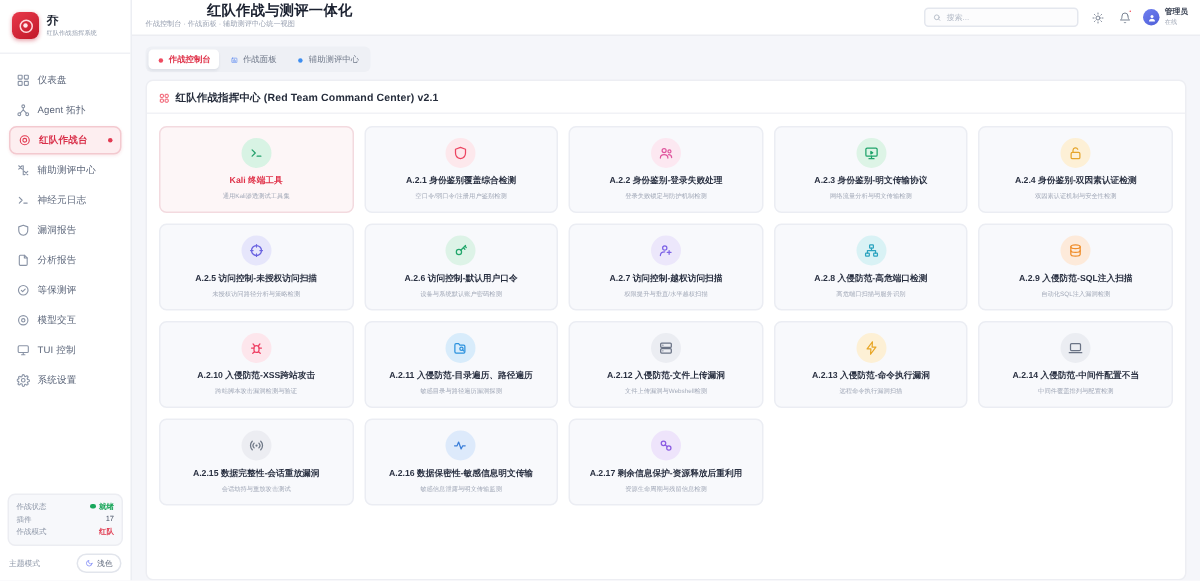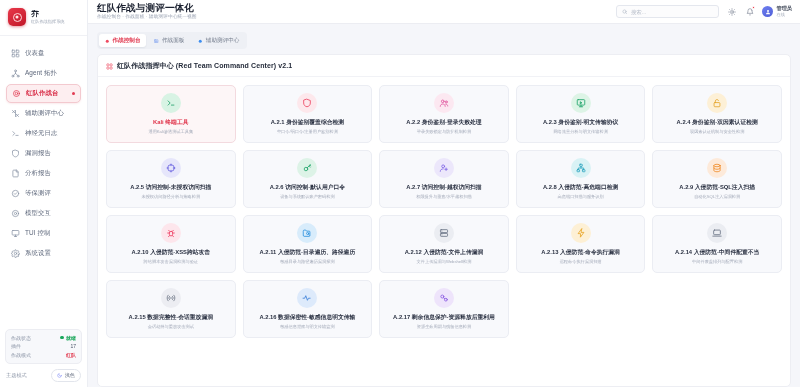--- a/index.html
+++ b/index.html
@@ -92,21 +92,21 @@
   .theme-btn .tlbl { font-size:5.2px;color:#606a7d; }
 
   
   .main { flex: 1; display: flex; flex-direction: column; min-width: 0; background:#f5f6fa; }
 
   .topbar {
     height: 24px; background: #fff; border-bottom: 1px solid #ecedf2;
     display: flex; align-items: center; padding: 0 8px 0 9px; gap: 8px;
   }
   .page-head { display:flex;flex-direction:column;line-height:1; flex:1; min-width:0;}
-  .page-title { font-size: 9.5px; font-weight: 700; color: #1b2130; letter-spacing:.2px; }
+  .page-title { font-size: 9.5px; font-weight: 700; color: #1b2130; letter-spacing:.2px;margin-left:41px; }
   .page-sub { font-size: 4.8px; color: #9aa2b2; margin-top: 3px; white-space:nowrap; }
 
   .topbar-right { display:flex;align-items:center;gap:7px; flex:0 0 auto; }
   .searchbox {
     display:flex;align-items:center;gap:3px;
     width: 103px; height: 13px; border:1px solid #e4e7ee; border-radius: 3px;
     background:#fcfcfd; padding: 0 5px;
   }
   .searchbox .s-ico { color:#b2b9c6; display:flex; }
   .searchbox input {

